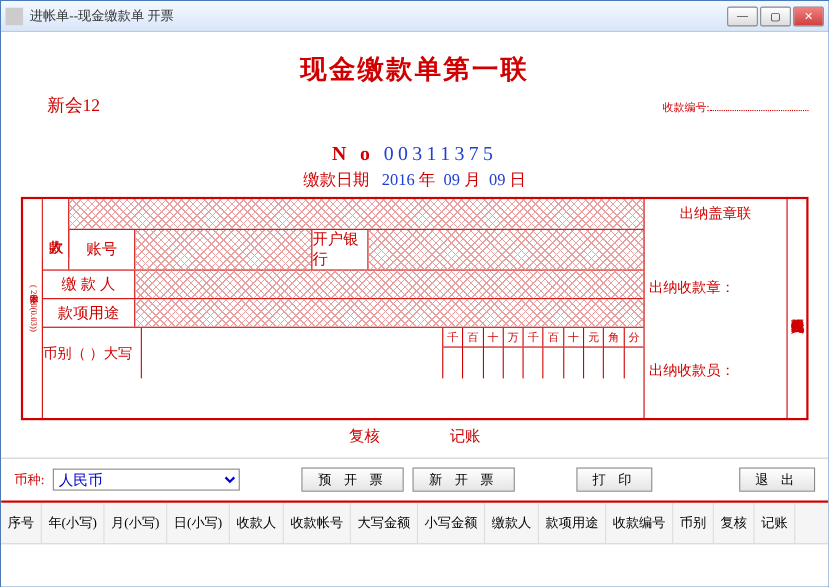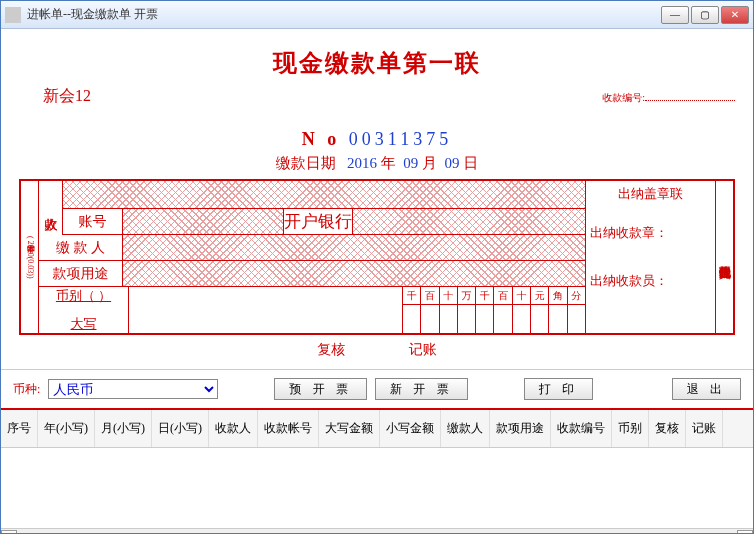--- a/index.html
+++ b/index.html
@@ -153,35 +153,34 @@
   align-items: center;
   justify-content: center;
   font-size: 14px;
 }
 .hatch {
   flex: 1;
   background-image: repeating-linear-gradient(45deg, #e8a0a0 0, #e8a0a0 1px, transparent 1px, transparent 5px),
                     repeating-linear-gradient(-45deg, #e8a0a0 0, #e8a0a0 1px, transparent 1px, transparent 5px);
 }
 .split2 .bank-lbl {
-  width: 70px;
+  width: 52px;
   border-left: 1px solid #d00000;
   border-right: 1px solid #d00000;
   display: flex; align-items: center; justify-content: center;
-  font-size: 17px;
+  font-size: 14px;
 }
 .amount-row .currency {
   width: 90px;
   border-right: 1px solid #d00000;
   display: flex;
-  flex-direction: column;
-  align-items: center;
-  justify-content: space-between;
+  flex-direction: row;
+  align-items: center;
+  justify-content: flex-start;
   font-size: 13px;
-  text-decoration: underline;
 }
 .amount-row .big-write {
   flex: 1;
   border-right: 1px solid #d00000;
 }
 .digits {
   display: flex;
   width: 182px;
 }
 .digit {
@@ -200,20 +199,21 @@
 .digit-c { flex: 1; }
 .amount-row { min-height: 46px !important; }
 
 .stamp-col {
   width: 130px;
   border-left: 1px solid #d00000;
   display: flex;
   flex-direction: column;
   padding: 4px;
   font-size: 13px;
+  gap: 28px;
 }
 .stamp-title {
   text-align: center;
   border-bottom: 1px dashed transparent;
   margin-bottom: 20px;
 }
 .stamp-row { margin-bottom: 30px; }
 .right-strip {
   width: 18px;
   border-left: 1px solid #d00000;

